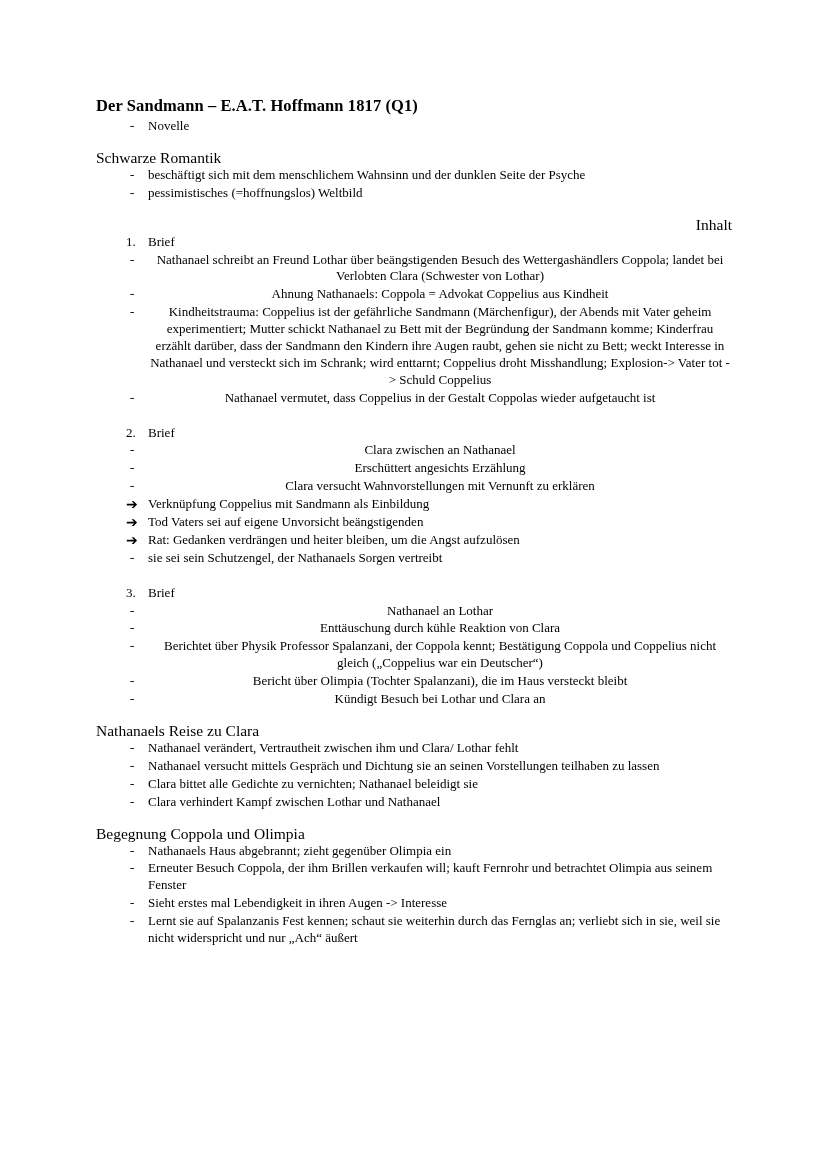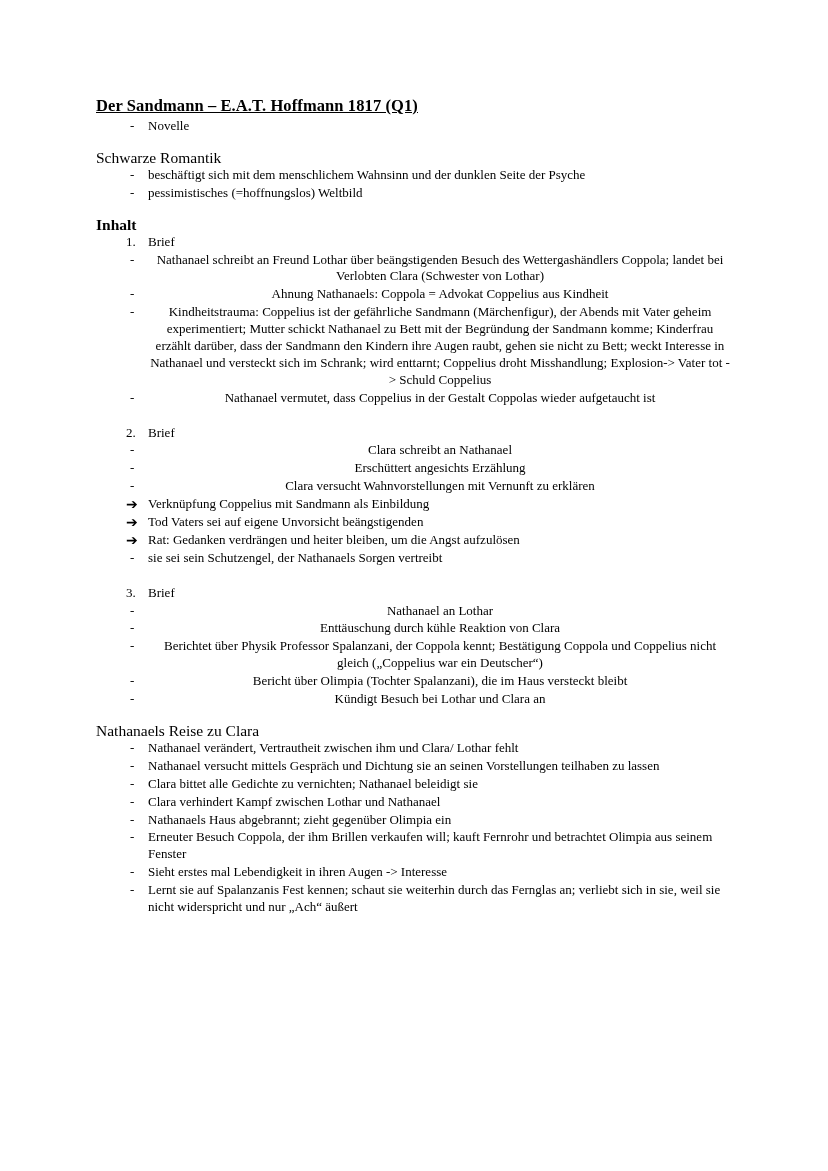--- a/index.html
+++ b/index.html
@@ -17,30 +17,30 @@
   .page {
     position: relative;
     width: 828px;
     min-height: 1171px;
     box-sizing: border-box;
     padding: 96px 96px 60px 96px;
   }
   h1.doc-title {
     font-size: 16.5px;
     font-weight: bold;
-    text-decoration: underline;
     margin: 0 0 2px 0;
     letter-spacing: 0.1px;
   }
   .heading {
     font-size: 15.5px;
     margin: 14px 0 0 0;
   }
   .heading.bold {
-    font-weight: bold;
+    font-weight: normal;
+    text-align: right;
   }
   ul.dash, ul.arrow, ol.num {
     list-style: none;
     margin: 0;
     padding: 0;
   }
   ul.dash > li, ul.arrow > li, ol.num > li {
     font-size: 13px;
     line-height: 1.30;
     position: relative;
@@ -109,21 +109,21 @@
     <li>Kindheitstrauma: Coppelius ist der gefährliche Sandmann (Märchenfigur), der Abends mit Vater geheim experimentiert; Mutter schickt Nathanael zu Bett mit der Begründung der Sandmann komme; Kinderfrau erzählt darüber, dass der Sandmann den Kindern ihre Augen raubt, gehen sie nicht zu Bett; weckt Interesse in Nathanael und versteckt sich im Schrank; wird enttarnt; Coppelius droht Misshandlung; Explosion-&gt; Vater tot -&gt; Schuld Coppelius</li>
     <li>Nathanael vermutet, dass Coppelius in der Gestalt Coppolas wieder aufgetaucht ist</li>
   </ul>
 
   <div class="gap"></div>
 
   <ol class="num" style="counter-reset: secnum 1;">
     <li class="numitem">Brief</li>
   </ol>
   <ul class="dash sub-list">
-    <li>Clara schreibt an Nathanael</li>
+    <li>Clara zwischen an Nathanael</li>
     <li>Erschüttert angesichts Erzählung</li>
     <li>Clara versucht Wahnvorstellungen mit Vernunft zu erklären</li>
   </ul>
   <ul class="arrow">
     <li>Verknüpfung Coppelius mit Sandmann als Einbildung</li>
     <li>Tod Vaters sei auf eigene Unvorsicht beängstigenden</li>
     <li>Rat: Gedanken verdrängen und heiter bleiben, um die Angst aufzulösen</li>
   </ul>
   <ul class="dash">
     <li>sie sei sein Schutzengel, der Nathanaels Sorgen vertreibt</li>
@@ -143,20 +143,21 @@
   </ul>
 
   <div class="heading">Nathanaels Reise zu Clara</div>
   <ul class="dash">
     <li>Nathanael verändert, Vertrautheit zwischen ihm und Clara/ Lothar fehlt</li>
     <li>Nathanael versucht mittels Gespräch und Dichtung sie an seinen Vorstellungen teilhaben zu lassen</li>
     <li>Clara bittet alle Gedichte zu vernichten; Nathanael beleidigt sie</li>
     <li>Clara verhindert Kampf zwischen Lothar und Nathanael</li>
   </ul>
 
+  <div class="heading">Begegnung Coppola und Olimpia</div>
   <ul class="dash">
     <li>Nathanaels Haus abgebrannt; zieht gegenüber Olimpia ein</li>
     <li>Erneuter Besuch Coppola, der ihm Brillen verkaufen will; kauft Fernrohr und betrachtet Olimpia aus seinem Fenster</li>
     <li>Sieht erstes mal Lebendigkeit in ihren Augen -&gt; Interesse</li>
     <li>Lernt sie auf Spalanzanis Fest kennen; schaut sie weiterhin durch das Fernglas an; verliebt sich in sie, weil sie nicht widerspricht und nur „Ach“ äußert</li>
   </ul>
 
 </div>
 
 </body></html>

